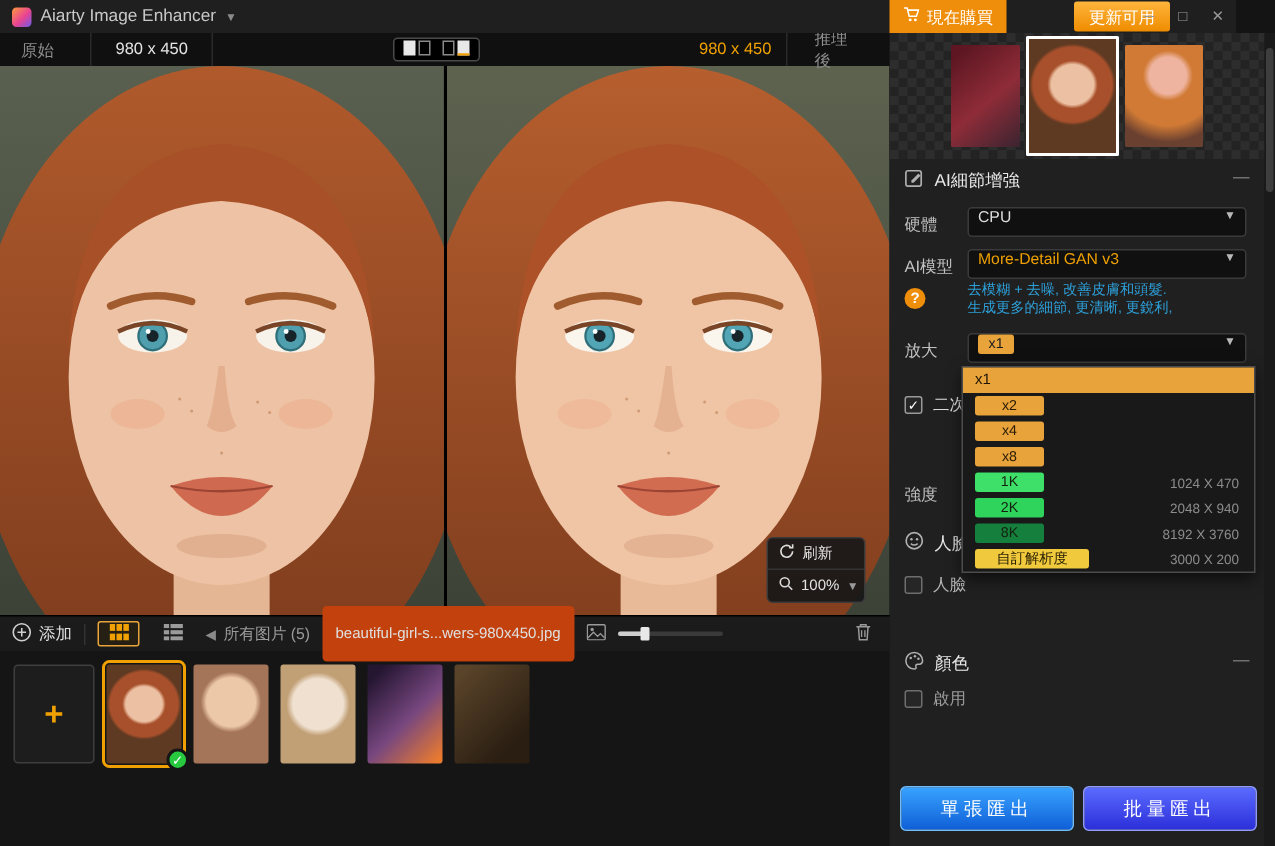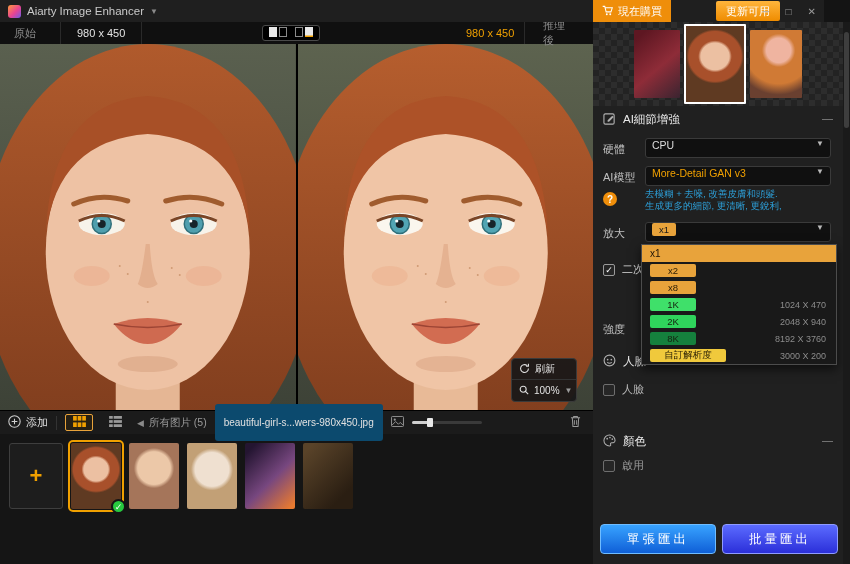--- a/index.html
+++ b/index.html
@@ -36,21 +36,21 @@
 .zp-chev{margin-left:auto;color:#9a9a9a;font-size:8px}
 
 
 .film-bar{position:absolute;top:410px;left:0;width:593px;height:24px;background:#1b1b1b;border-top:1px solid #000;display:flex;align-items:center;gap:8px;padding:0 8px;z-index:5}
 .fb-add{display:flex;align-items:center;gap:5px;color:#dfdfdf}
 .fb-sep{width:1px;height:14px;background:#333}
 .icon-box{width:28px;height:17px;display:flex;align-items:center;justify-content:center;border-radius:2px}
 .icon-box.sel{border:1px solid #e8a33b;background:#262014}
 .fb-all{display:flex;align-items:center;gap:5px;color:#9a9a9a;font-size:10.5px}
 .fb-arrow{color:#8a8a8a;font-size:9px}
-.fb-file{background:#0c4a6e;border-radius:3px;padding:13px 9px;color:#e0e0e0;font-size:10px}
+.fb-file{background:#c2410c;border-radius:3px;padding:13px 9px;color:#e0e0e0;font-size:10px}
 .fb-slider{width:70px;height:3px;background:#3a3a3a;border-radius:2px;position:relative}
 .fb-slider .fill{position:absolute;left:0;top:0;height:3px;width:18px;background:#cfcfcf;border-radius:2px}
 .fb-slider .handle{position:absolute;left:15px;top:-3px;width:6px;height:9px;background:#e8e8e8;border-radius:1px}
 .fb-trash{margin-left:auto;margin-right:4px;display:flex;align-items:center}
 
 
 .thumb-strip{position:absolute;top:434px;left:0;width:593px;height:130px;background:#151515;display:flex;align-items:flex-start;gap:8px;padding:9px 0 0 9px}
 .add-tile{width:54px;height:66px;background:#1d1d1d;border:1px solid #3e3e3e;border-radius:3px;color:#f0a000;font-size:22px;font-weight:bold;display:flex;align-items:center;justify-content:center}
 .thumb{width:50px;height:66px;border-radius:2px;position:relative;flex:none}
 .thumb.selected{outline:2px solid #f0a000;outline-offset:1px}
@@ -388,20 +388,24 @@
     <div class="dropdown">
       <div class="dd-item selected">
         <span class="pill">x1</span>
         <span class="dd-val"></span>
       </div>
       <div class="dd-item">
         <span class="pill scale">x2</span>
         <span class="dd-val"></span>
       </div>
       <div class="dd-item">
+        <span class="pill scale">x4</span>
+        <span class="dd-val"></span>
+      </div>
+      <div class="dd-item">
         <span class="pill scale">x8</span>
         <span class="dd-val"></span>
       </div>
       <div class="dd-item">
         <span class="pill g1">1K</span>
         <span class="dd-val">1024 X 470</span>
       </div>
       <div class="dd-item">
         <span class="pill g2">2K</span>
         <span class="dd-val">2048 X 940</span>

